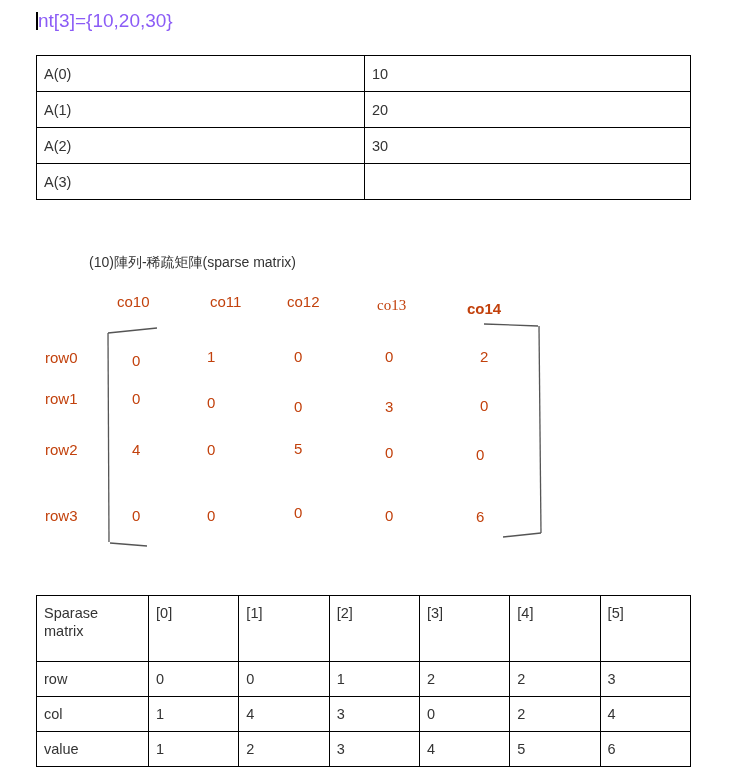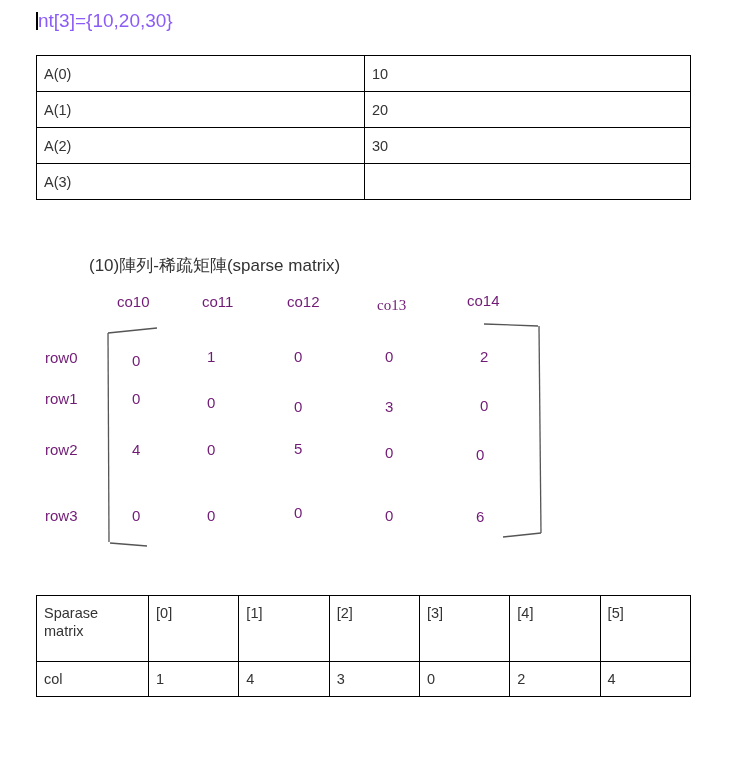--- a/index.html
+++ b/index.html
@@ -6,22 +6,22 @@
   body { width: 741px; height: 776px; position: relative; overflow: hidden;
          font-family: "Liberation Sans", sans-serif; color: #222222; font-size: 14.5px; }
   .abs { position: absolute; }
   #code-line { left: 36px; top: 10px; font-size: 19px; color: #8b5cf6; white-space: nowrap; }
   #cursor { display: inline-block; width: 2px; height: 18px; background: #000; vertical-align: -3px; margin-right: 0px; }
   table { border-collapse: collapse; position: absolute; }
   td { border: 1px solid #000; padding: 0 7px; vertical-align: top; font-size: 14.5px; color: #333; }
   #array-table { left: 36px; top: 55px; width: 655px; }
   #array-table td { height: 34px; line-height: 34px; padding-top: 1px; }
   #array-table td.c0 { width: 313px; }
-  #section-title { left: 89px; top: 254px; font-size: 17px; color: #333; white-space: nowrap; }
-  .col-h, .row-h, .cell { font-size: 15px; color: #701a75; white-space: nowrap; }
+  #section-title { left: 89px; top: 254px; font-size: 14px; color: #333; white-space: nowrap; }
+  .col-h, .row-h, .cell { font-size: 15px; color: #c2410c; white-space: nowrap; }
   #sparse-table { left: 36px; top: 595px; width: 655px; }
   #sparse-table td { height: 34px; line-height: 18px; padding-top: 8px; padding-bottom: 8px; box-sizing: border-box; }
   #sparse-table tr.hdr td { height: 66px; }
   #sparse-table td.c0 { width: 114px; }
   #sparse-table td.cx { width: 93px; }
   svg#brackets { position: absolute; left: 0; top: 0; }
 </style>
 </head>
 <body>
 
@@ -44,24 +44,24 @@
   <tr>
     <td class="c0">A(3)</td>
     <td></td>
   </tr>
 </tbody>
   </table>
 
 <div id="section-title" class="abs">(10)陣列-稀疏矩陣(sparse matrix)</div>
 
 <div class="abs col-h" style="left:117px;top:293px;">co10</div>
-<div class="abs col-h" style="left:202px;top:293px;">co11</div>
+<div class="abs col-h" style="left:210px;top:293px;">co11</div>
 <div class="abs col-h" style="left:287px;top:293px;">co12</div>
 <div class="abs col-h" style="left:377px;top:297px;font-family:Liberation Serif, serif;">co13</div>
-<div class="abs col-h" style="left:467px;top:292px;">co14</div>
+<div class="abs col-h" style="left:467px;top:300px;font-weight:bold;">co14</div>
 
 <div class="abs row-h" style="left:45px;top:349px;">row0</div>
 <div class="abs row-h" style="left:45px;top:390px;">row1</div>
 <div class="abs row-h" style="left:45px;top:441px;">row2</div>
 <div class="abs row-h" style="left:45px;top:507px;">row3</div>
 
 <div class="abs cell" style="left:132px;top:352px;">0</div>
 <div class="abs cell" style="left:207px;top:348px;">1</div>
 <div class="abs cell" style="left:294px;top:348px;">0</div>
 <div class="abs cell" style="left:385px;top:348px;">0</div>
@@ -103,22 +103,40 @@
       <tr class="hdr">
     <td class="c0">Sparase matrix</td>
     <td class="cx">[0]</td>
     <td class="cx">[1]</td>
     <td class="cx">[2]</td>
     <td class="cx">[3]</td>
     <td class="cx">[4]</td>
     <td class="cx">[5]</td>
   </tr>
   <tr>
+    <td class="c0">row</td>
+    <td>0</td>
+    <td>0</td>
+    <td>1</td>
+    <td>2</td>
+    <td>2</td>
+    <td>3</td>
+  </tr>
+  <tr>
     <td class="c0">col</td>
     <td>1</td>
     <td>4</td>
     <td>3</td>
     <td>0</td>
     <td>2</td>
     <td>4</td>
   </tr>
+  <tr>
+    <td class="c0">value</td>
+    <td>1</td>
+    <td>2</td>
+    <td>3</td>
+    <td>4</td>
+    <td>5</td>
+    <td>6</td>
+  </tr>
 </tbody>
   </table>
 
 </body></html>

